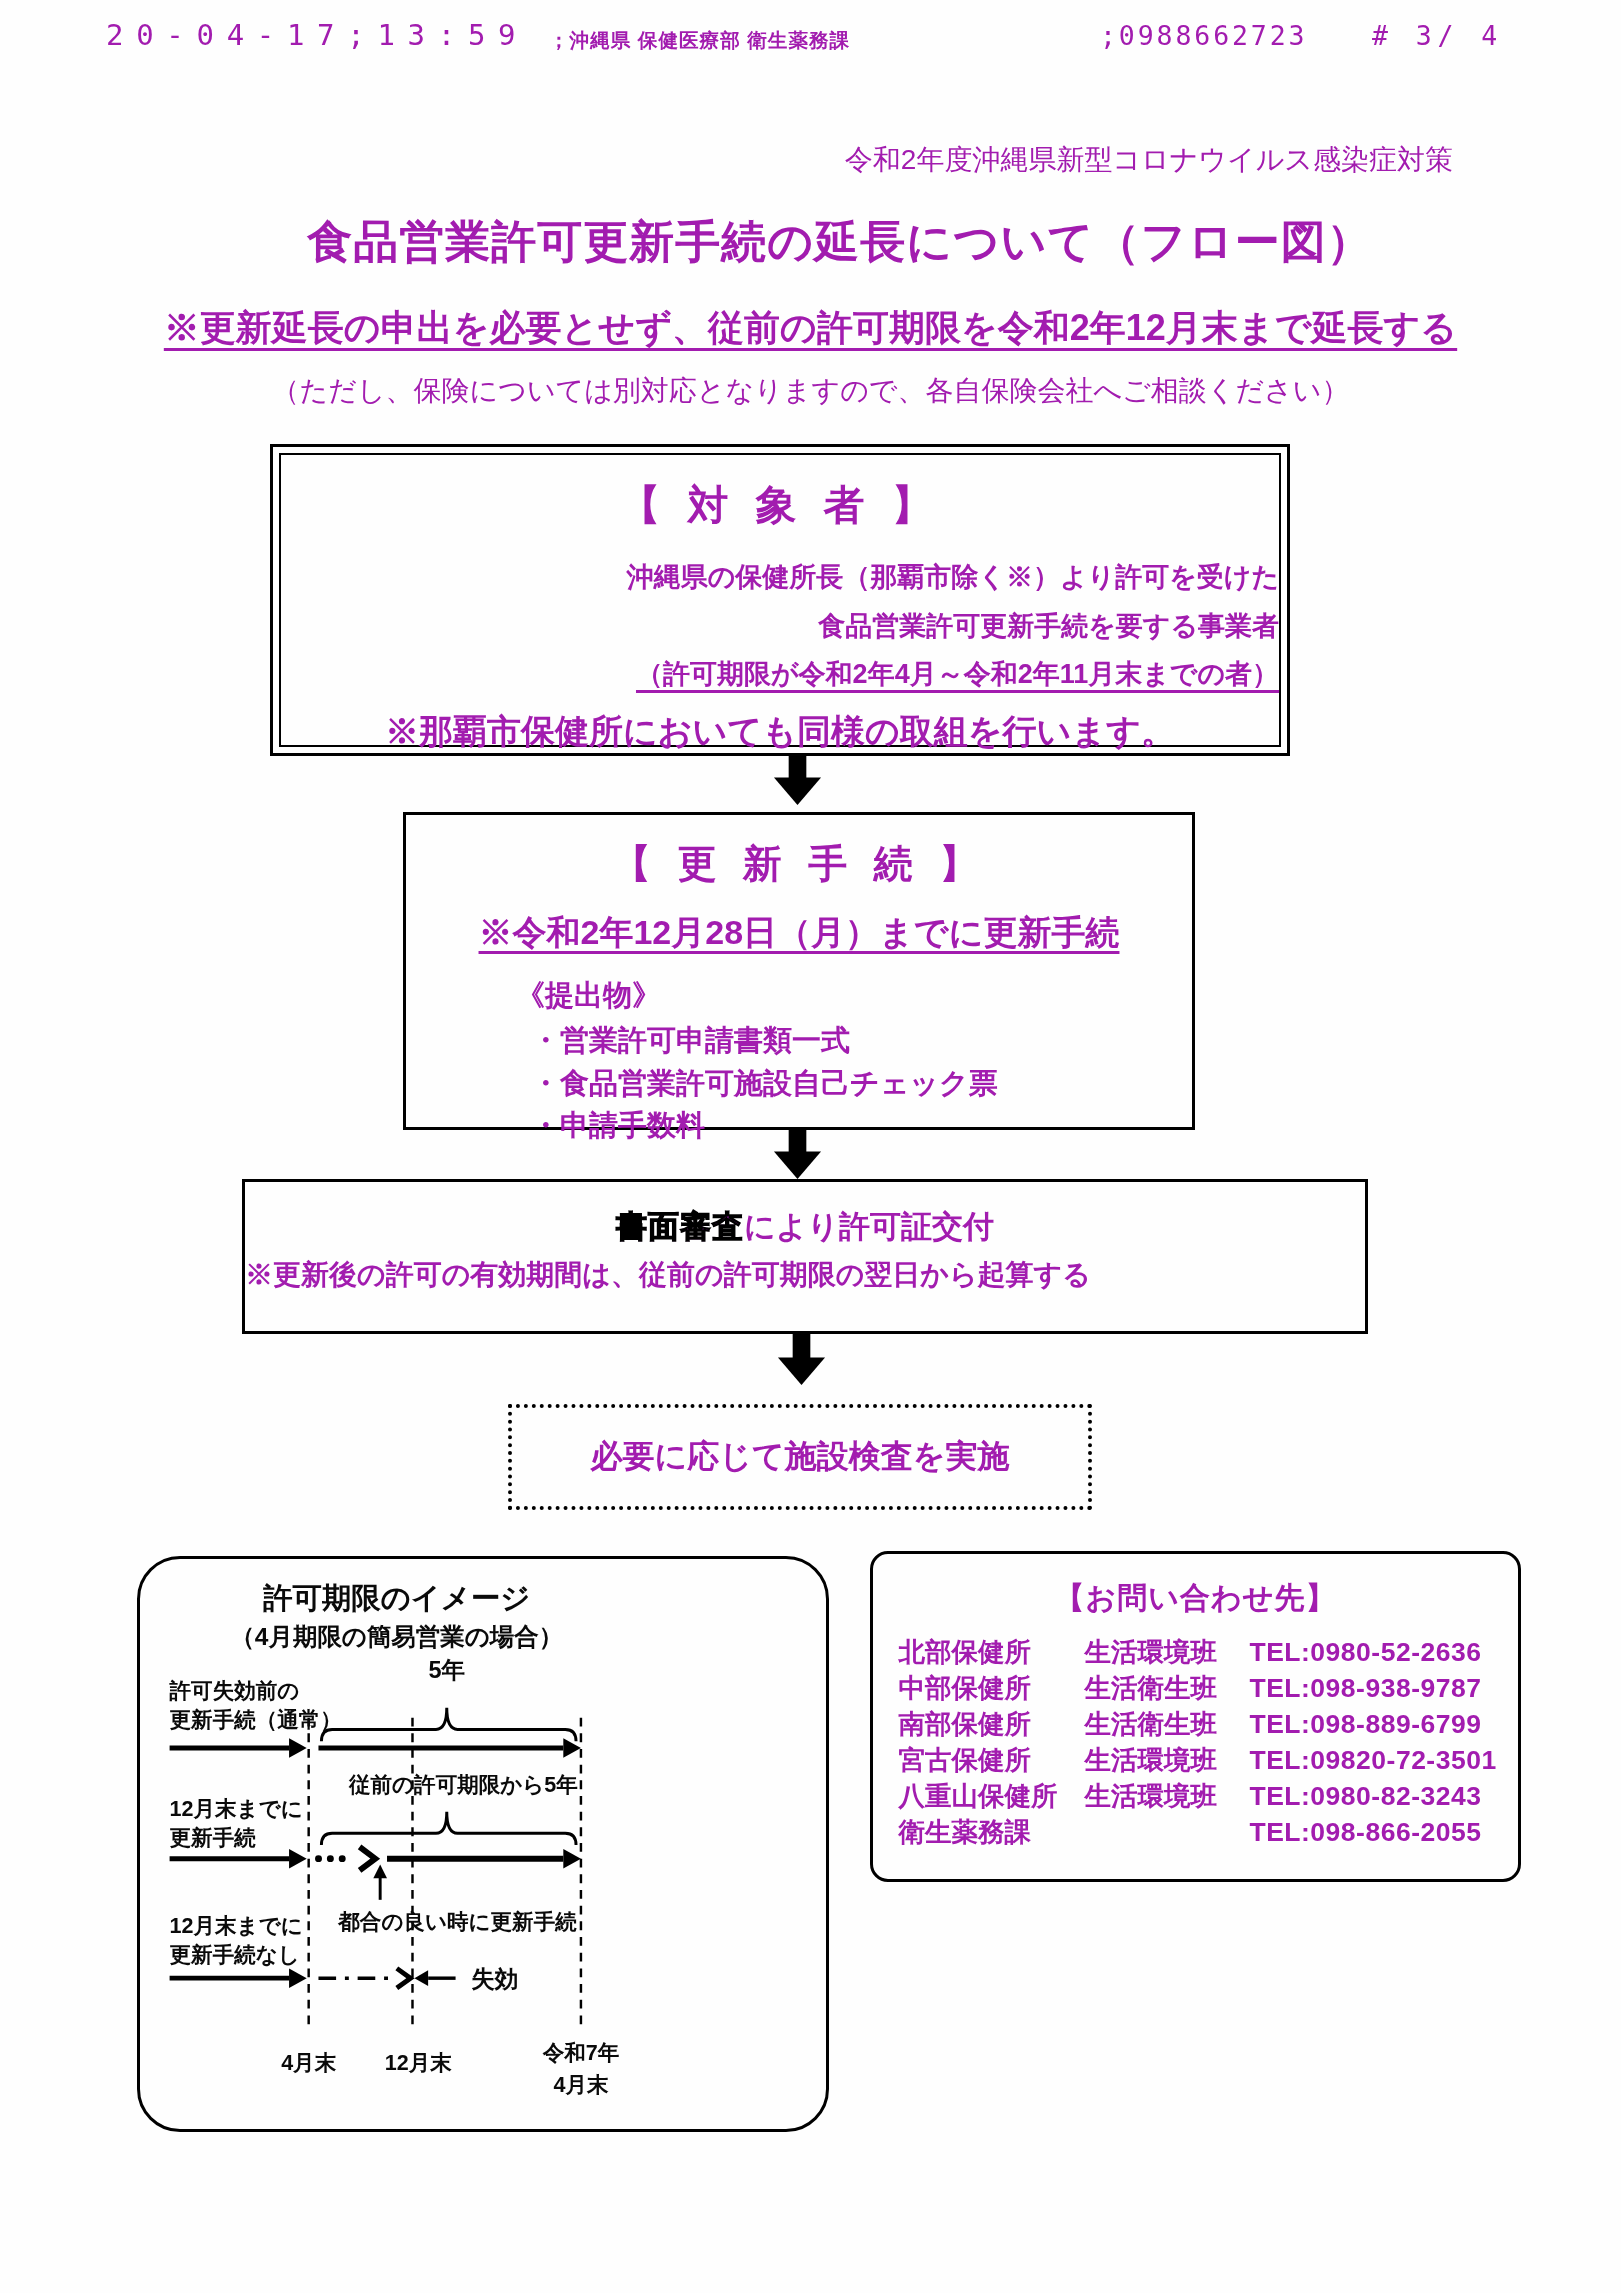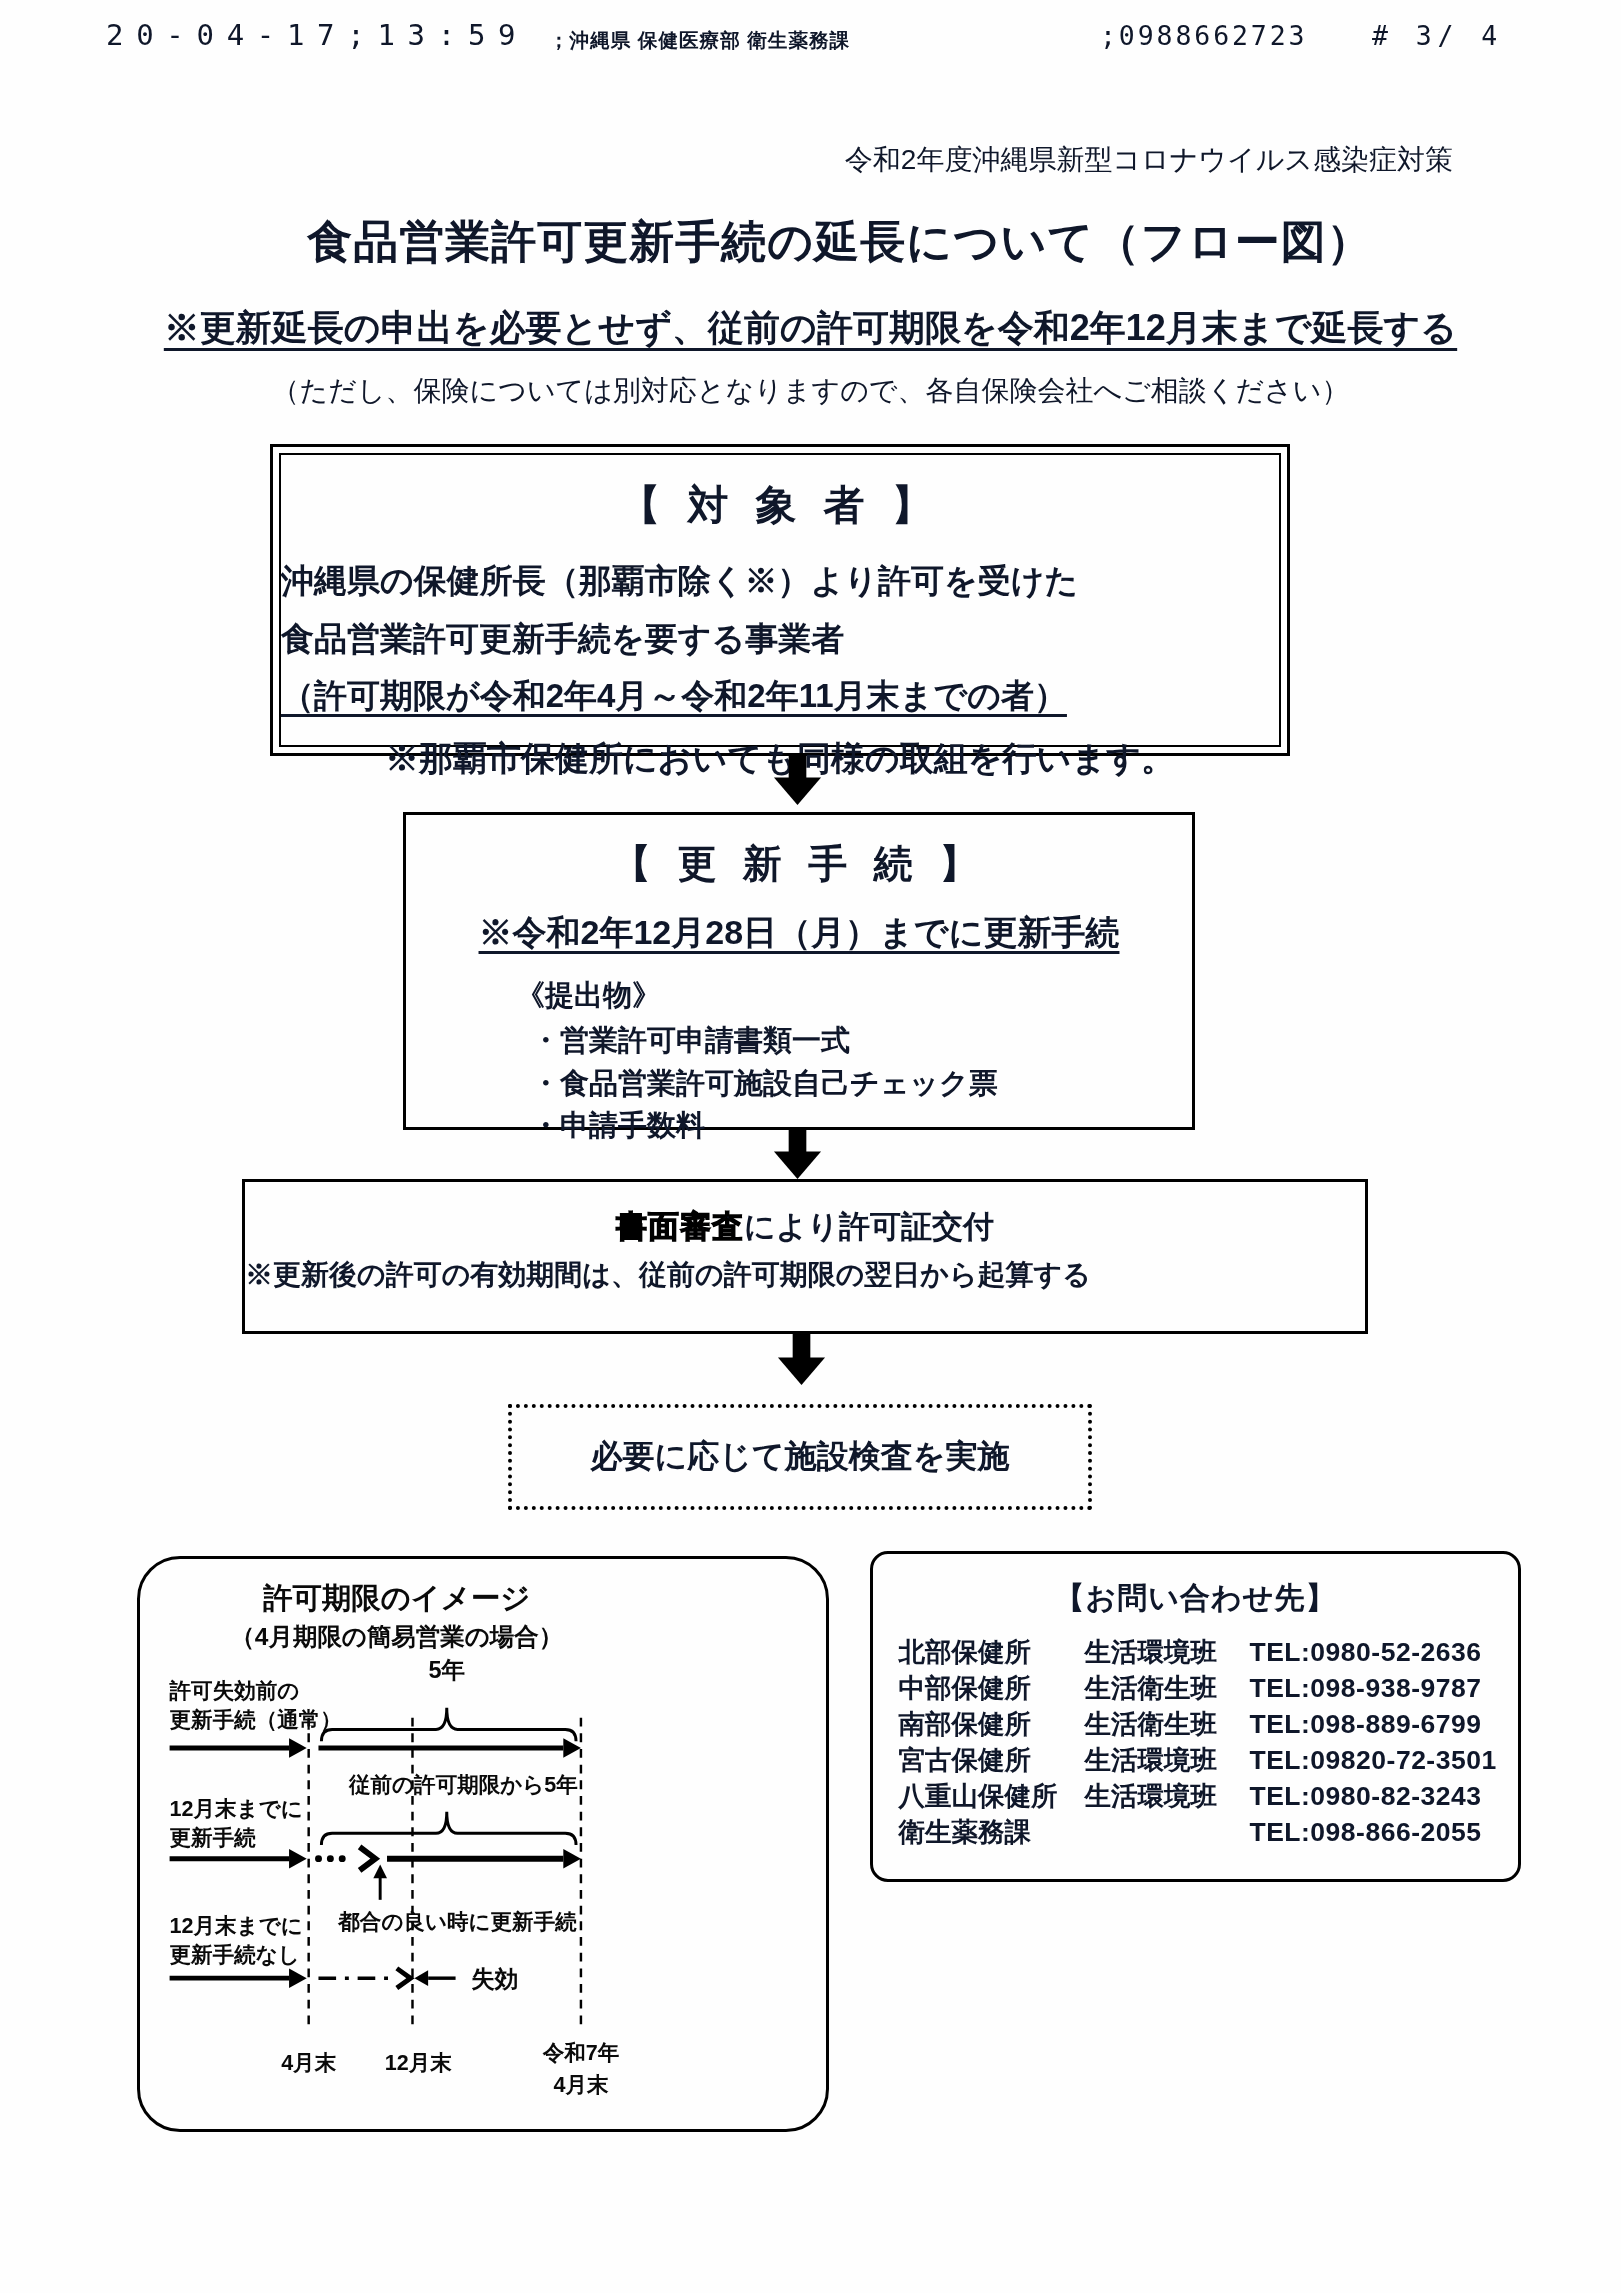--- a/index.html
+++ b/index.html
@@ -1,20 +1,20 @@
 <!DOCTYPE html>
 <html><head>
 <meta charset="utf-8">
 <style>
   html,body{margin:0;padding:0;background:#d9d9d9;}
   .page{
     position:relative;
     width:1621px;height:2294px;
     background:#fefefe;
-    color:#0f172a;
+    color:#a21caf;
     font-family:"Liberation Sans", sans-serif;
     overflow:hidden;
   }
   .abs{position:absolute;}
   .mono{font-family:"DejaVu Sans Mono", monospace;}
   .center{text-align:center;}
 
   
   .fax-datetime{left:106px;top:17.6px;font-size:29px;letter-spacing:12.7px;font-weight:400;}
   .fax-sender{left:549px;top:26.5px;font-size:19.6px;font-weight:700;letter-spacing:1px;}
@@ -25,21 +25,21 @@
 
   .doc-title{left:59px;width:1562px;top:212px;font-size:45px;font-weight:700;letter-spacing:1px;}
   .lead-main{left:0;width:1621px;top:304px;font-size:36px;font-weight:700;
     text-decoration:underline;text-decoration-thickness:2.9px;text-underline-offset:7.8px;}
   .lead-note{left:0;width:1621px;top:372px;font-size:28px;font-weight:400;}
 
   
   .box-target{left:270px;top:444px;width:1014px;height:306px;border:3.9px solid #000;}
   .box-target .inner{position:absolute;inset:5.9px;border:2px solid #000;}
   .tgt-heading{margin-top:23.5px;font-size:41px;font-weight:700;letter-spacing:7.8px;text-align:center;}
-  .tgt-line{margin-top:12.7px;font-size:33px;font-weight:700;text-align:left;}
+  .tgt-line{margin-top:12.7px;font-size:27px;font-weight:700;text-align:right;}
   .tgt-line.first{margin-top:25.5px;}
   .tgt-line.u{text-decoration:underline;text-decoration-thickness:2.5px;text-underline-offset:6.9px;}
   .tgt-note{margin-top:16.7px;font-size:34px;font-weight:700;text-align:center;}
 
   .down-arrow{width:55px;height:53px;}
   .arrow1{left:770px;top:753px;}
   .arrow2{left:770px;top:1127px;}
   .arrow3{left:774px;top:1333px;}
 
   .box-renewal{left:403px;top:812px;width:786px;height:312px;border:3.9px solid #000;}

